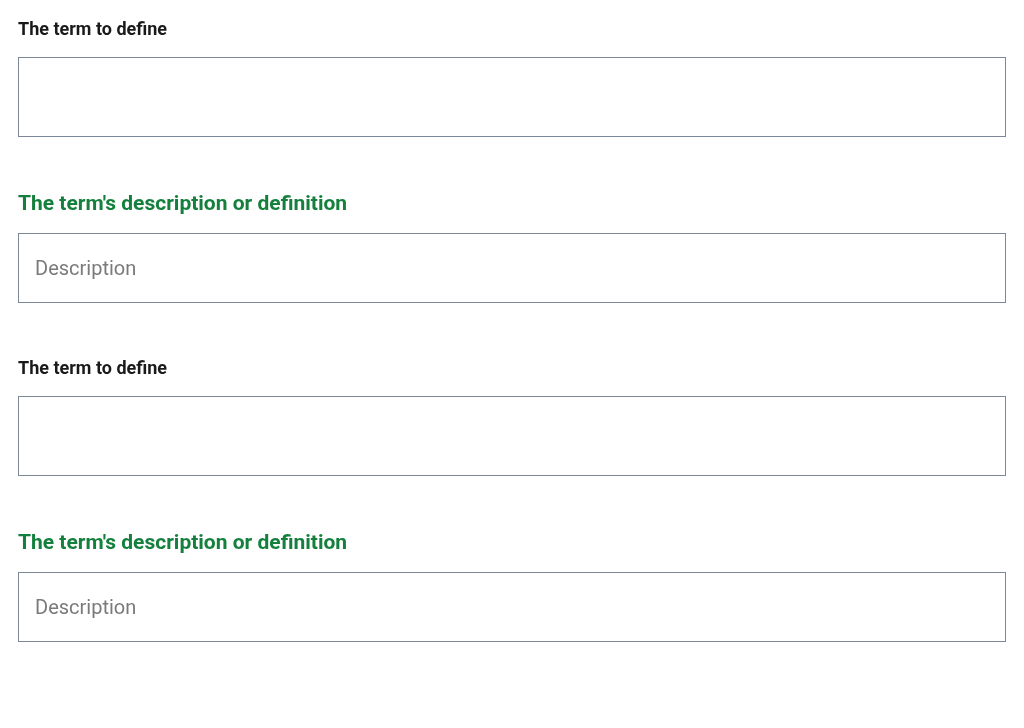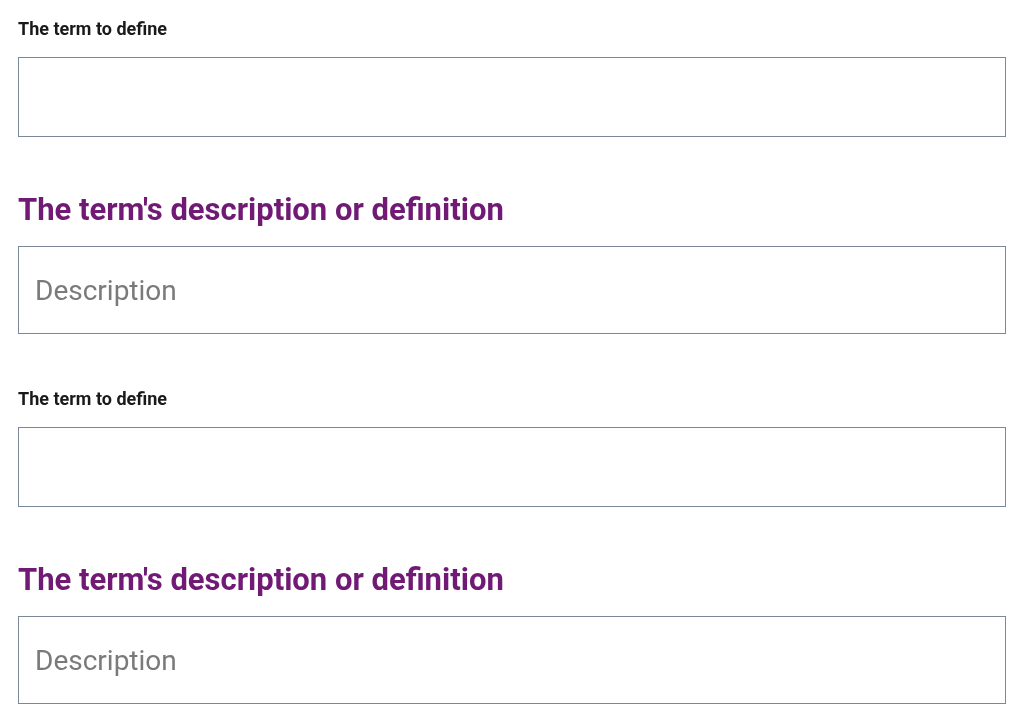--- a/index.html
+++ b/index.html
@@ -20,43 +20,43 @@
       margin-bottom: 0;
     }
     .label-small {
       font-size: 18px;
       font-weight: 700;
       color: #1a1a1a;
       margin-bottom: 18px;
       display: block;
     }
     .label-large {
-      font-size: 31px;
+      font-size: 21px;
       font-weight: 700;
-      color: #701a75;
+      color: #15803d;
       margin-bottom: 18px;
       display: block;
     }
     .input-box {
       width: 100%;
       border: 1px solid #7a8899;
       background: #ffffff;
       font-family: inherit;
       color: #1a1a1a;
       outline: none;
     }
     .input-small {
       height: 80px;
       padding: 10px 14px;
       font-size: 18px;
     }
     .input-large {
-      height: 88px;
+      height: 70px;
       padding: 14px 16px;
-      font-size: 28px;
+      font-size: 20px;
     }
     .input-box::placeholder {
       color: #7a7a7a;
       opacity: 1;
     }
   </style>
 </head>
 <body>
 
 <div class="field-group">

